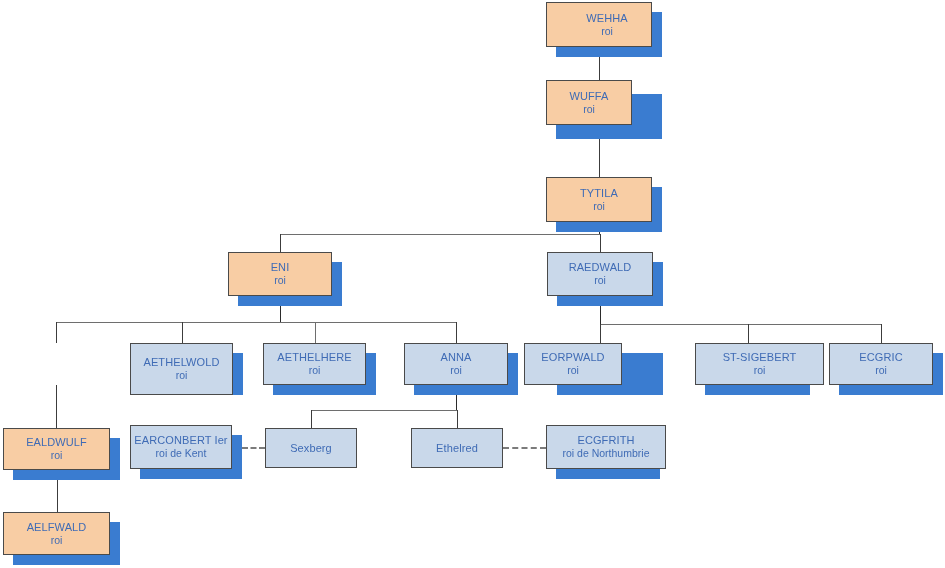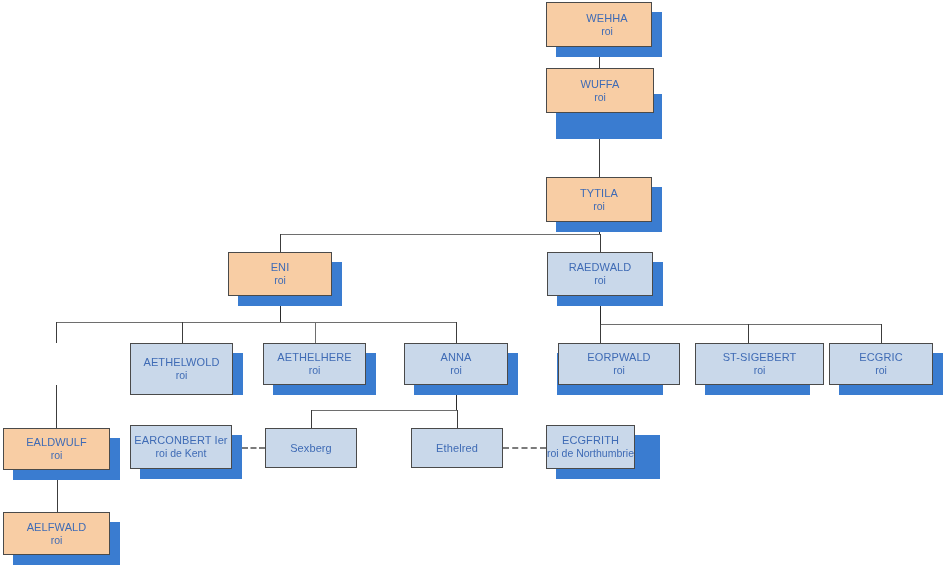--- a/index.html
+++ b/index.html
@@ -84,21 +84,21 @@
     <div class="ln v" style="left: 311px; top: 410px; height: 18px;"></div>
     <div class="ln v" style="left: 457px; top: 410px; height: 18px;"></div>
     <div class="dash" style="left: 242px; top: 447px; width: 23px;"></div>
     <div class="dash" style="left: 503px; top: 447px; width: 43px;"></div>
     <div class="shadow" style="left: 556px; top: 12px; width: 106px; height: 45px;"></div>
     <div class="node peach" style="left: 546px; top: 2px; width: 106px; height: 45px; padding-left: 16px;">
       <div class="t1">WEHHA</div>
       <div class="t2">roi</div>
     </div>
     <div class="shadow" style="left: 556px; top: 94px; width: 106px; height: 45px;"></div>
-    <div class="node peach" style="left: 546px; top: 68px; width: 108px; height: 45px;">
+    <div class="node peach" style="left: 546px; top: 80px; width: 86px; height: 45px;">
       <div class="t1">WUFFA</div>
       <div class="t2">roi</div>
     </div>
     <div class="shadow" style="left: 556px; top: 187px; width: 106px; height: 45px;"></div>
     <div class="node peach" style="left: 546px; top: 177px; width: 106px; height: 45px;">
       <div class="t1">TYTILA</div>
       <div class="t2">roi</div>
     </div>
     <div class="shadow" style="left: 238px; top: 262px; width: 104px; height: 44px;"></div>
     <div class="node peach" style="left: 228px; top: 252px; width: 104px; height: 44px;">
@@ -119,21 +119,21 @@
     <div class="node blue" style="left: 263px; top: 343px; width: 103px; height: 42px;">
       <div class="t1">AETHELHERE</div>
       <div class="t2">roi</div>
     </div>
     <div class="shadow" style="left: 414px; top: 353px; width: 104px; height: 42px;"></div>
     <div class="node blue" style="left: 404px; top: 343px; width: 104px; height: 42px;">
       <div class="t1">ANNA</div>
       <div class="t2">roi</div>
     </div>
     <div class="shadow" style="left: 557px; top: 353px; width: 106px; height: 42px;"></div>
-    <div class="node blue" style="left: 558px; top: 343px; width: 122px; height: 42px;">
+    <div class="node blue" style="left: 524px; top: 343px; width: 98px; height: 42px;">
       <div class="t1">EORPWALD</div>
       <div class="t2">roi</div>
     </div>
     <div class="shadow" style="left: 705px; top: 353px; width: 105px; height: 42px;"></div>
     <div class="node blue" style="left: 695px; top: 343px; width: 129px; height: 42px;">
       <div class="t1">ST-SIGEBERT</div>
       <div class="t2">roi</div>
     </div>
     <div class="shadow" style="left: 839px; top: 353px; width: 104px; height: 42px;"></div>
     <div class="node blue" style="left: 829px; top: 343px; width: 104px; height: 42px;">
@@ -150,21 +150,21 @@
       <div class="t1">Sexberg</div>
     </div>
     <div class="node blue" style="left: 130px; top: 425px; width: 102px; height: 44px;">
       <div class="t1">EARCONBERT Ier</div>
       <div class="t2">roi de Kent</div>
     </div>
     <div class="node blue" style="left: 411px; top: 428px; width: 92px; height: 40px;">
       <div class="t1">Ethelred</div>
     </div>
     <div class="shadow" style="left: 556px; top: 435px; width: 104px; height: 44px;"></div>
-    <div class="node blue" style="left: 546px; top: 425px; width: 89px; height: 44px;">
+    <div class="node blue" style="left: 546px; top: 425px; width: 120px; height: 44px;">
       <div class="t1">ECGFRITH</div>
       <div class="t2">roi de Northumbrie</div>
     </div>
     <div class="shadow" style="left: 13px; top: 522px; width: 107px; height: 43px;"></div>
     <div class="node peach" style="left: 3px; top: 512px; width: 107px; height: 43px;">
       <div class="t1">AELFWALD</div>
       <div class="t2">roi</div>
     </div>
   </div>
 

